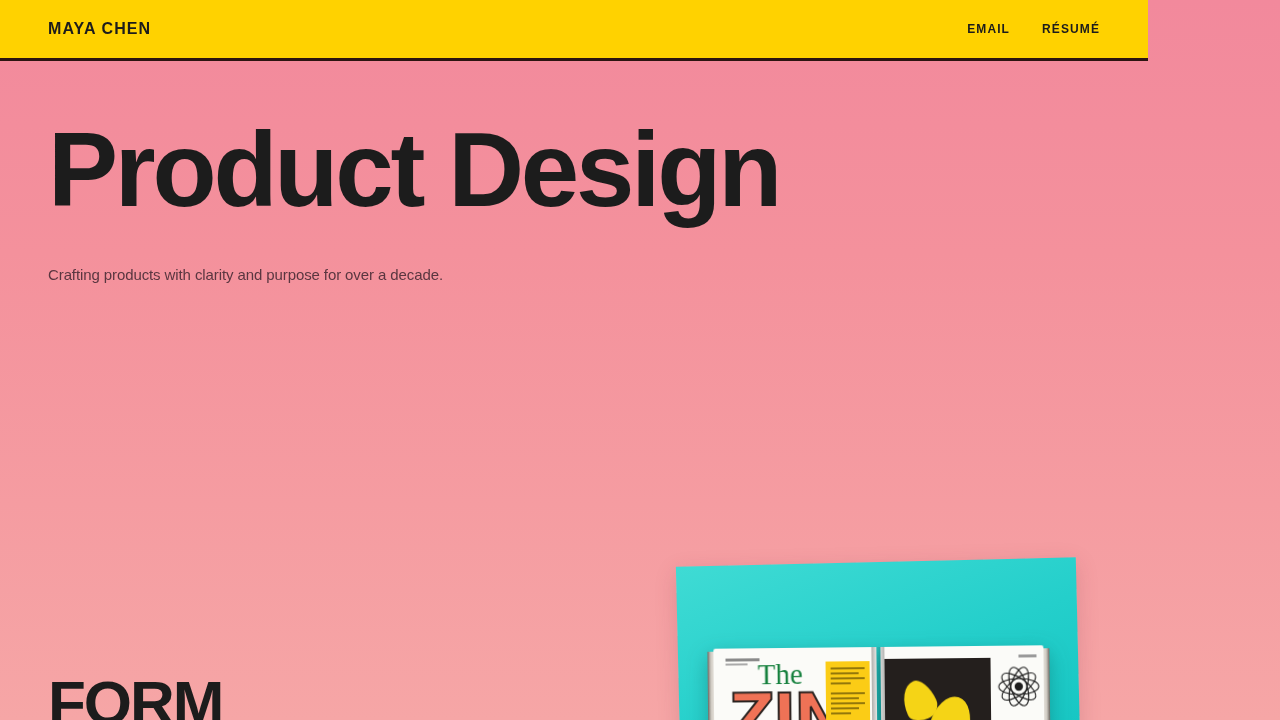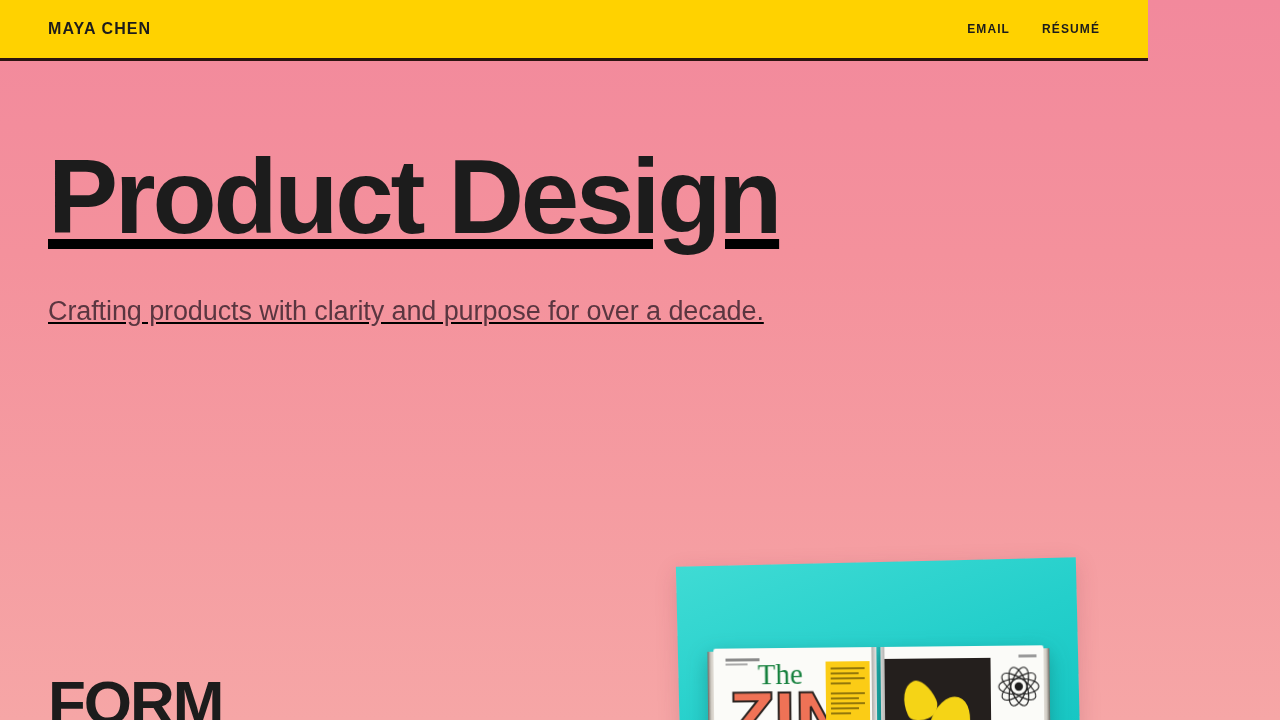--- a/index.html
+++ b/index.html
@@ -42,40 +42,39 @@
     letter-spacing:1.1px;
     color:#1c1c1c;
     text-decoration:none;
     white-space:nowrap;
     cursor:pointer;
   }
 
   
   .hero {
     position:absolute;
-    top:75px; left:0;
+    top:48px; left:0;
     width:1280px;
     padding:72px 0 0 48px;
     z-index:10;
-    text-decoration:underline;
   }
   .headline {
     font-size:105px;
     line-height:0.95;
     font-weight:bold;
     letter-spacing:-3.2px;
     color:#1c1c1c;
     white-space:nowrap;
   }
   .headline .amp { color:#4a2e2b; }
   .headline .l2 { display:block; margin-top:4px; }
 
   .subhead {
     margin-top:44px;
-    font-size:27px;
+    font-size:15px;
     line-height:1.52;
     color:#5a3640;
     letter-spacing:-0.1px;
   }
   .subhead span { display:block; }
 
   
   .sectionlabel {
     position:absolute;
     left:48px; bottom:-14px;

